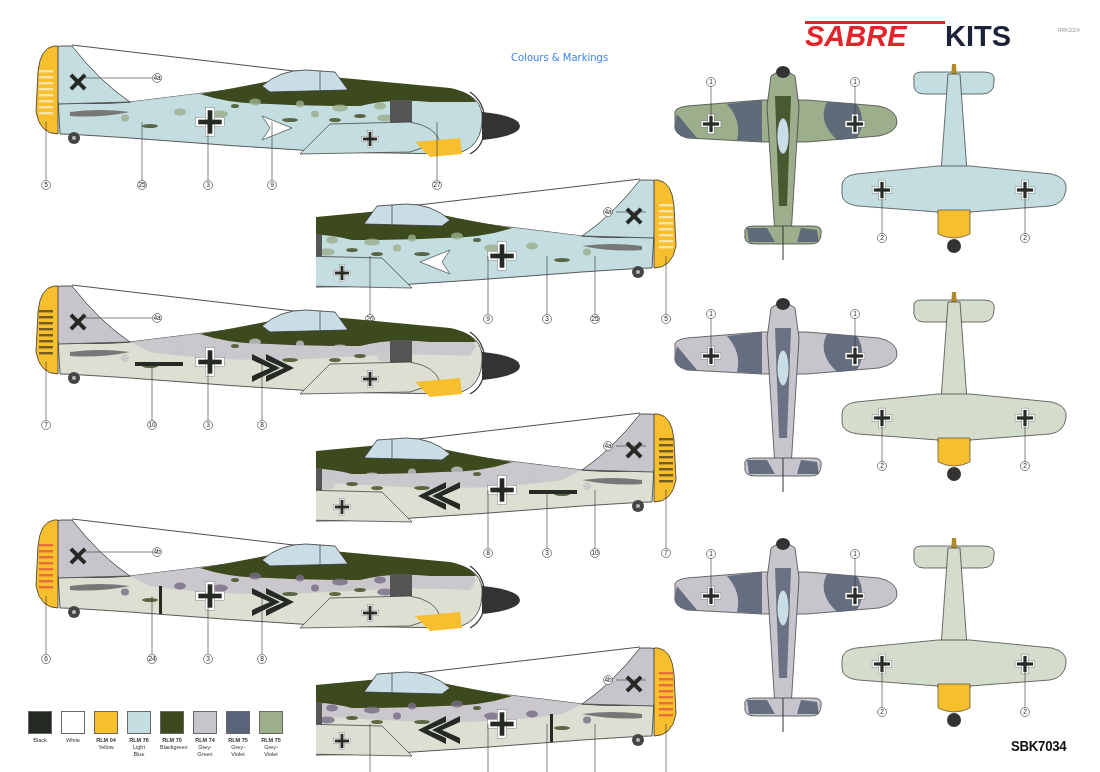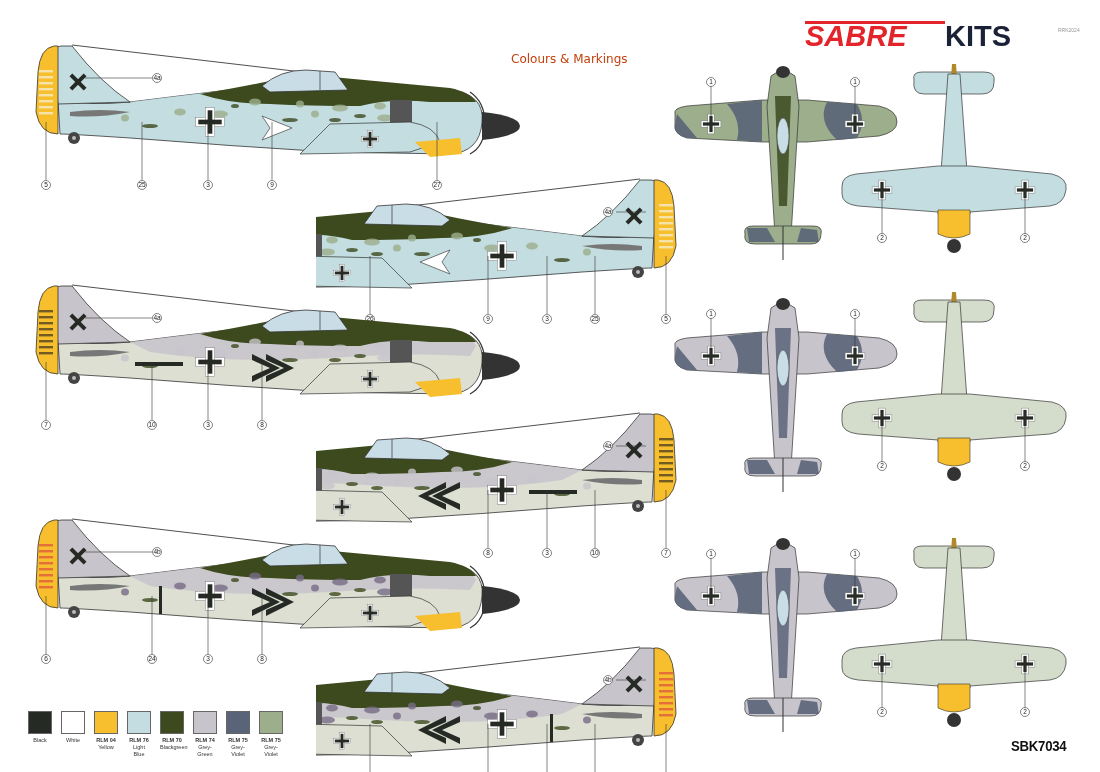--- a/index.html
+++ b/index.html
@@ -1,19 +1,19 @@
 <!DOCTYPE html>
 <html><head>
 <meta charset="utf-8">
 <style>
   html,body{margin:0;padding:0;background:#fff;}
   body{width:1100px;height:772px;position:relative;overflow:hidden;font-family:"DejaVu Sans",sans-serif;}
   .logo{position:absolute;left:805px;top:20px;width:225px;height:32px;}
   .ref{position:absolute;left:1058px;top:27px;font-size:5px;color:#999;font-family:"Liberation Sans",sans-serif;}
-  .title{position:absolute;left:511px;top:52px;font-size:12px;color:#c2410c;}
+  .title{position:absolute;left:511px;top:52px;font-size:10px;color:#3b82f6;}
   .side{position:absolute;}
   .plan{position:absolute;}
   .legend{position:absolute;left:28px;top:711px;display:flex;gap:9px;}
   .sw{width:24px;text-align:center;font-family:"Liberation Sans",sans-serif;font-size:5.5px;color:#333;line-height:7px;}
   .sw .box{width:22px;height:21px;border:1px solid #666;margin:0 auto 3px;}
   .sw .code{font-weight:bold;display:block;}
   .code-label{position:absolute;left:1011px;top:737px;font-family:"Liberation Sans",sans-serif;font-weight:bold;font-size:15px;color:#111;transform:scaleX(0.88);transform-origin:left;letter-spacing:-0.3px;}
   .callout{font-family:"Liberation Sans",sans-serif;font-size:6.5px;}
 </style>
 </head>

